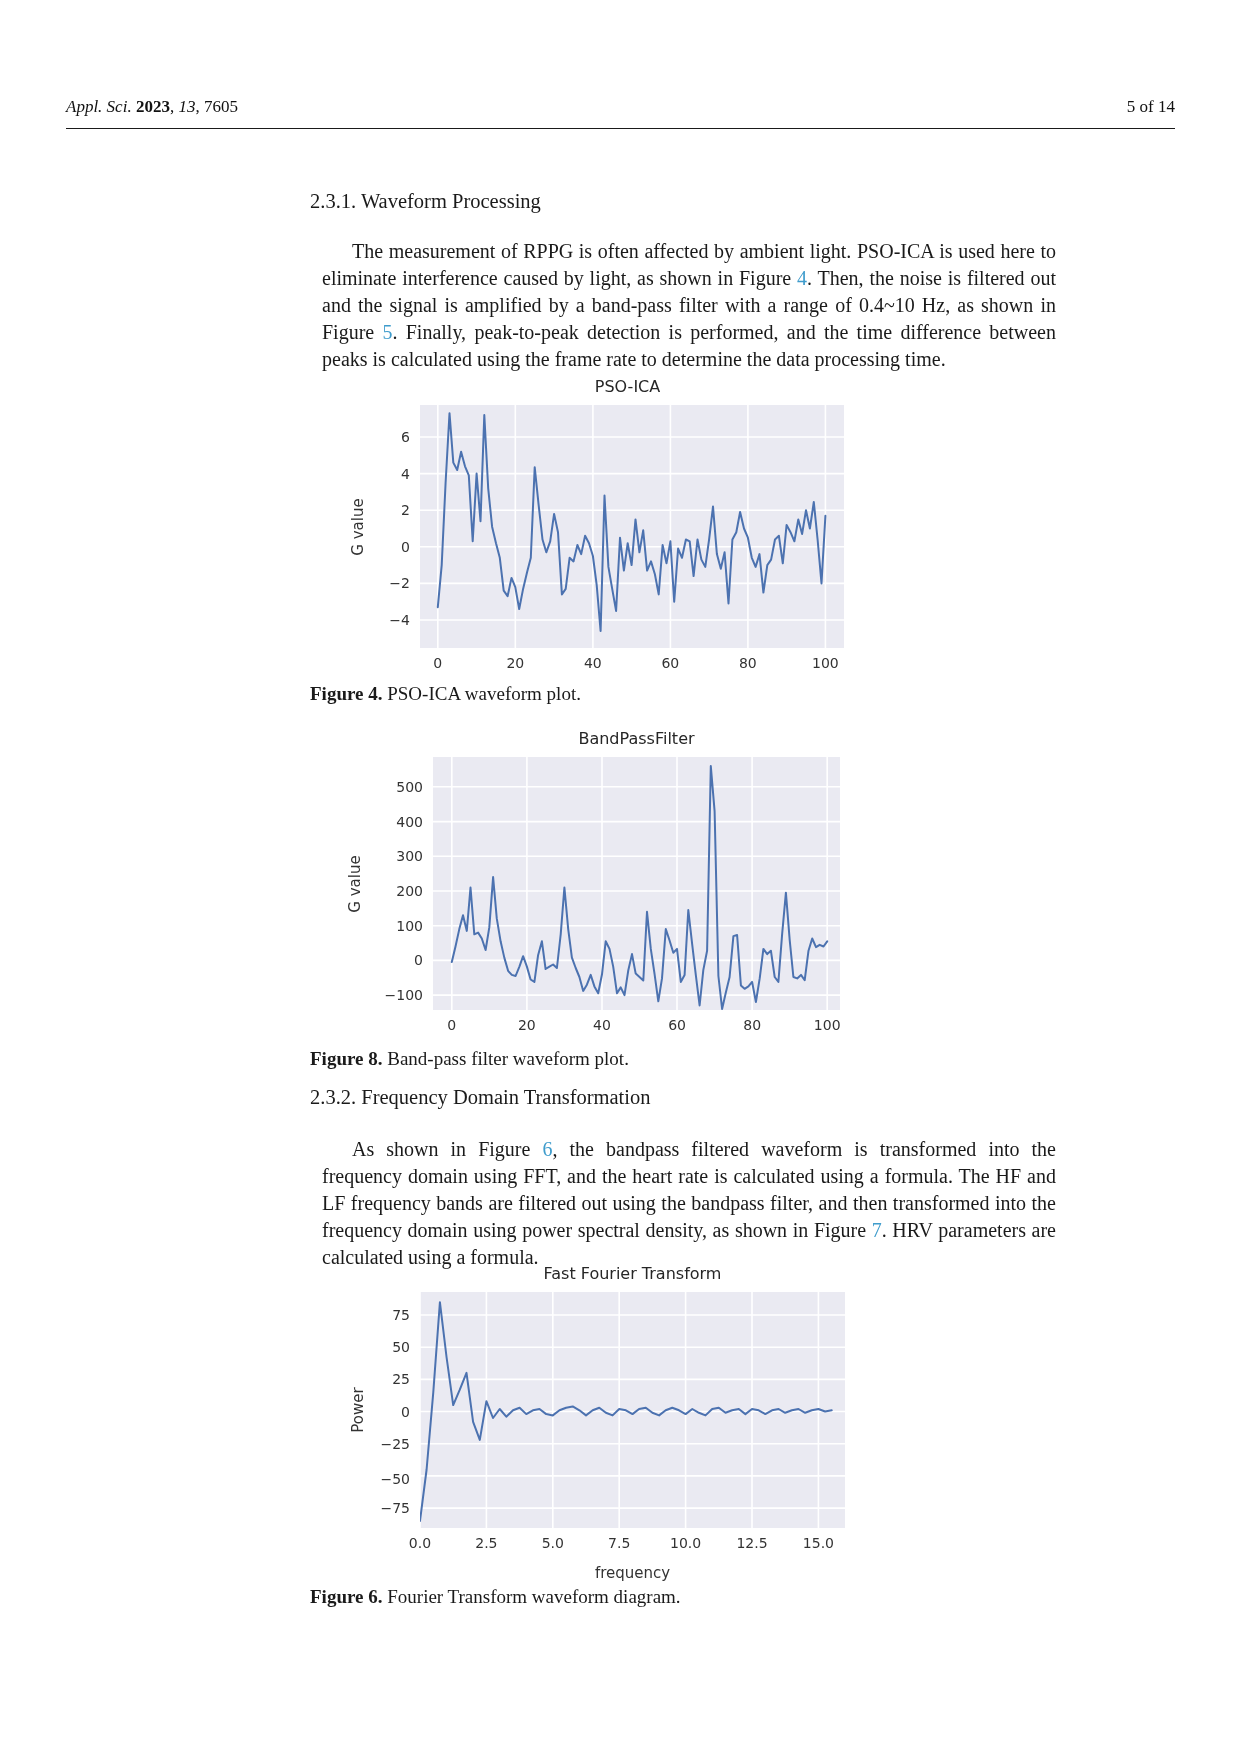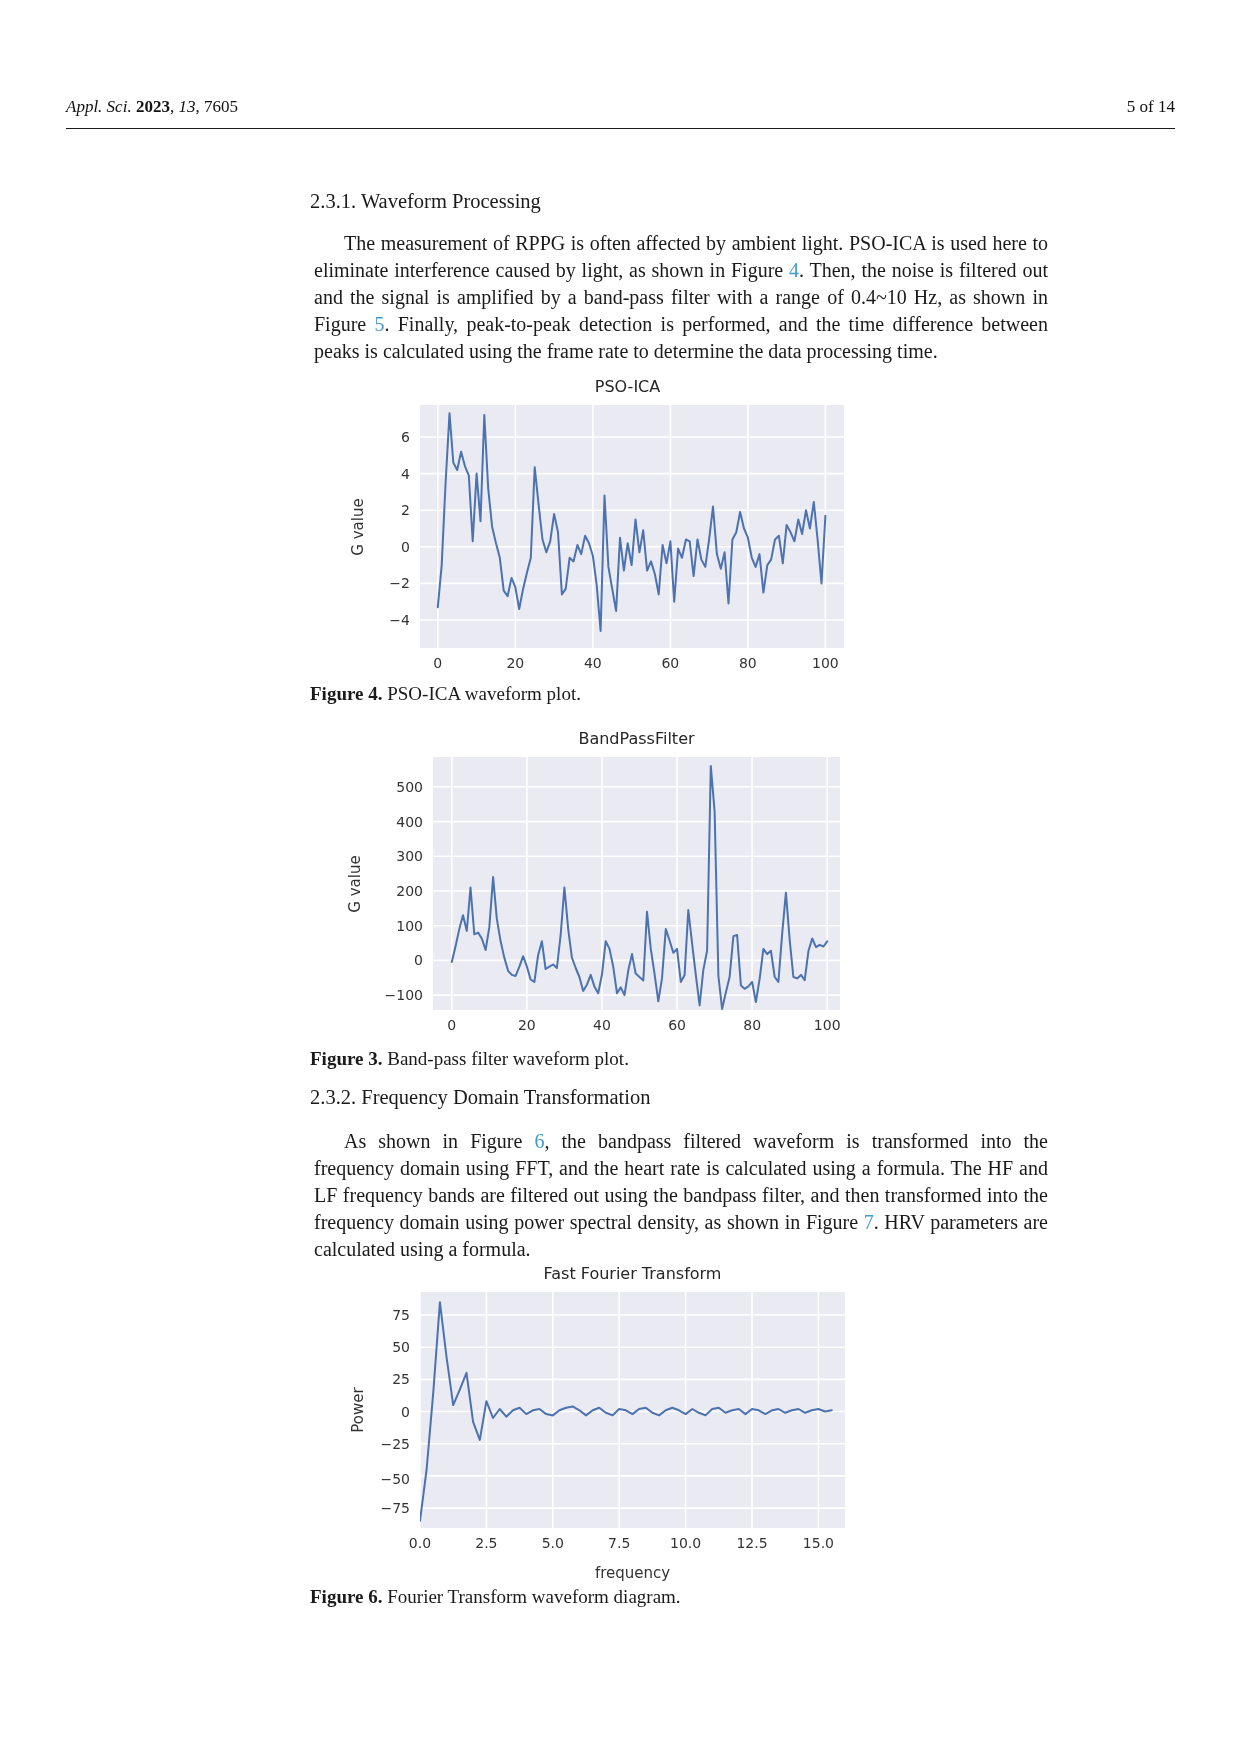--- a/index.html
+++ b/index.html
@@ -22,21 +22,21 @@
     border-top:1.5px solid #1a1a1a;height:0;
   }
   
   .sec-heading{
     position:absolute;left:310px;width:734px;
     font-size:20.5px;margin:0;font-weight:normal;
   }
   #sec1-h{top:190px;}
   #sec2-h{top:1086px;}
   .para{
-    position:absolute;left:310px;width:734px;margin:4px;
+    position:absolute;left:310px;width:734px;margin:12px;
     font-size:20px;line-height:27px;text-align:justify;text-indent:30px;
   }
   #para1{top:226px;}
   #para2{top:1124px;}
   .figref{color:#3f9ccc;cursor:pointer;}
   .caption{
     position:absolute;left:310px;width:734px;margin:0;
     font-size:19px;
   }
   #cap4{top:683px;}
@@ -149,21 +149,21 @@
       <div class="tick-y" style="top: 161.667px;">100</div>
       <div class="tick-y" style="top: 196.372px;">0</div>
       <div class="tick-y" style="top: 231.077px;">−100</div>
       <div class="tick-x" style="left: 18.7731px;">0</div>
       <div class="tick-x" style="left: 93.8653px;">20</div>
       <div class="tick-x" style="left: 168.958px;">40</div>
       <div class="tick-x" style="left: 244.05px;">60</div>
       <div class="tick-x" style="left: 319.142px;">80</div>
       <div class="tick-x" style="left: 394.234px;">100</div>
     </div>
-  <p class="caption" id="cap5"><b>Figure 3.</b><span> Band-pass filter waveform plot.</span></p>
+  <p class="caption" id="cap5"><b>Figure 8.</b><span> Band-pass filter waveform plot.</span></p>
 
   <h3 class="sec-heading" id="sec2-h">2.3.2. Frequency Domain Transformation</h3>
   <p class="para" id="para2"><span>As shown in Figure </span><span class="figref">6</span><span>, the bandpass filtered waveform is transformed into the frequency domain using FFT, and the heart rate is calculated using a formula. The HF and LF frequency bands are filtered out using the bandpass filter, and then transformed into the frequency domain using power spectral density, as shown in Figure </span><span class="figref">7</span><span>. HRV parameters are calculated using a formula.</span></p>
 
   <div class="chart" id="chart3">
       <svg class="plot-svg" width="425" height="236">
         <rect x="0" y="0" width="425" height="236" fill="#eaeaf2"></rect>
         <line x1="0.0" x2="0.0" y1="0" y2="236" stroke="#ffffff" stroke-width="1.6"></line>
         <line x1="66.4" x2="66.4" y1="0" y2="236" stroke="#ffffff" stroke-width="1.6"></line>
         <line x1="132.8" x2="132.8" y1="0" y2="236" stroke="#ffffff" stroke-width="1.6"></line>

